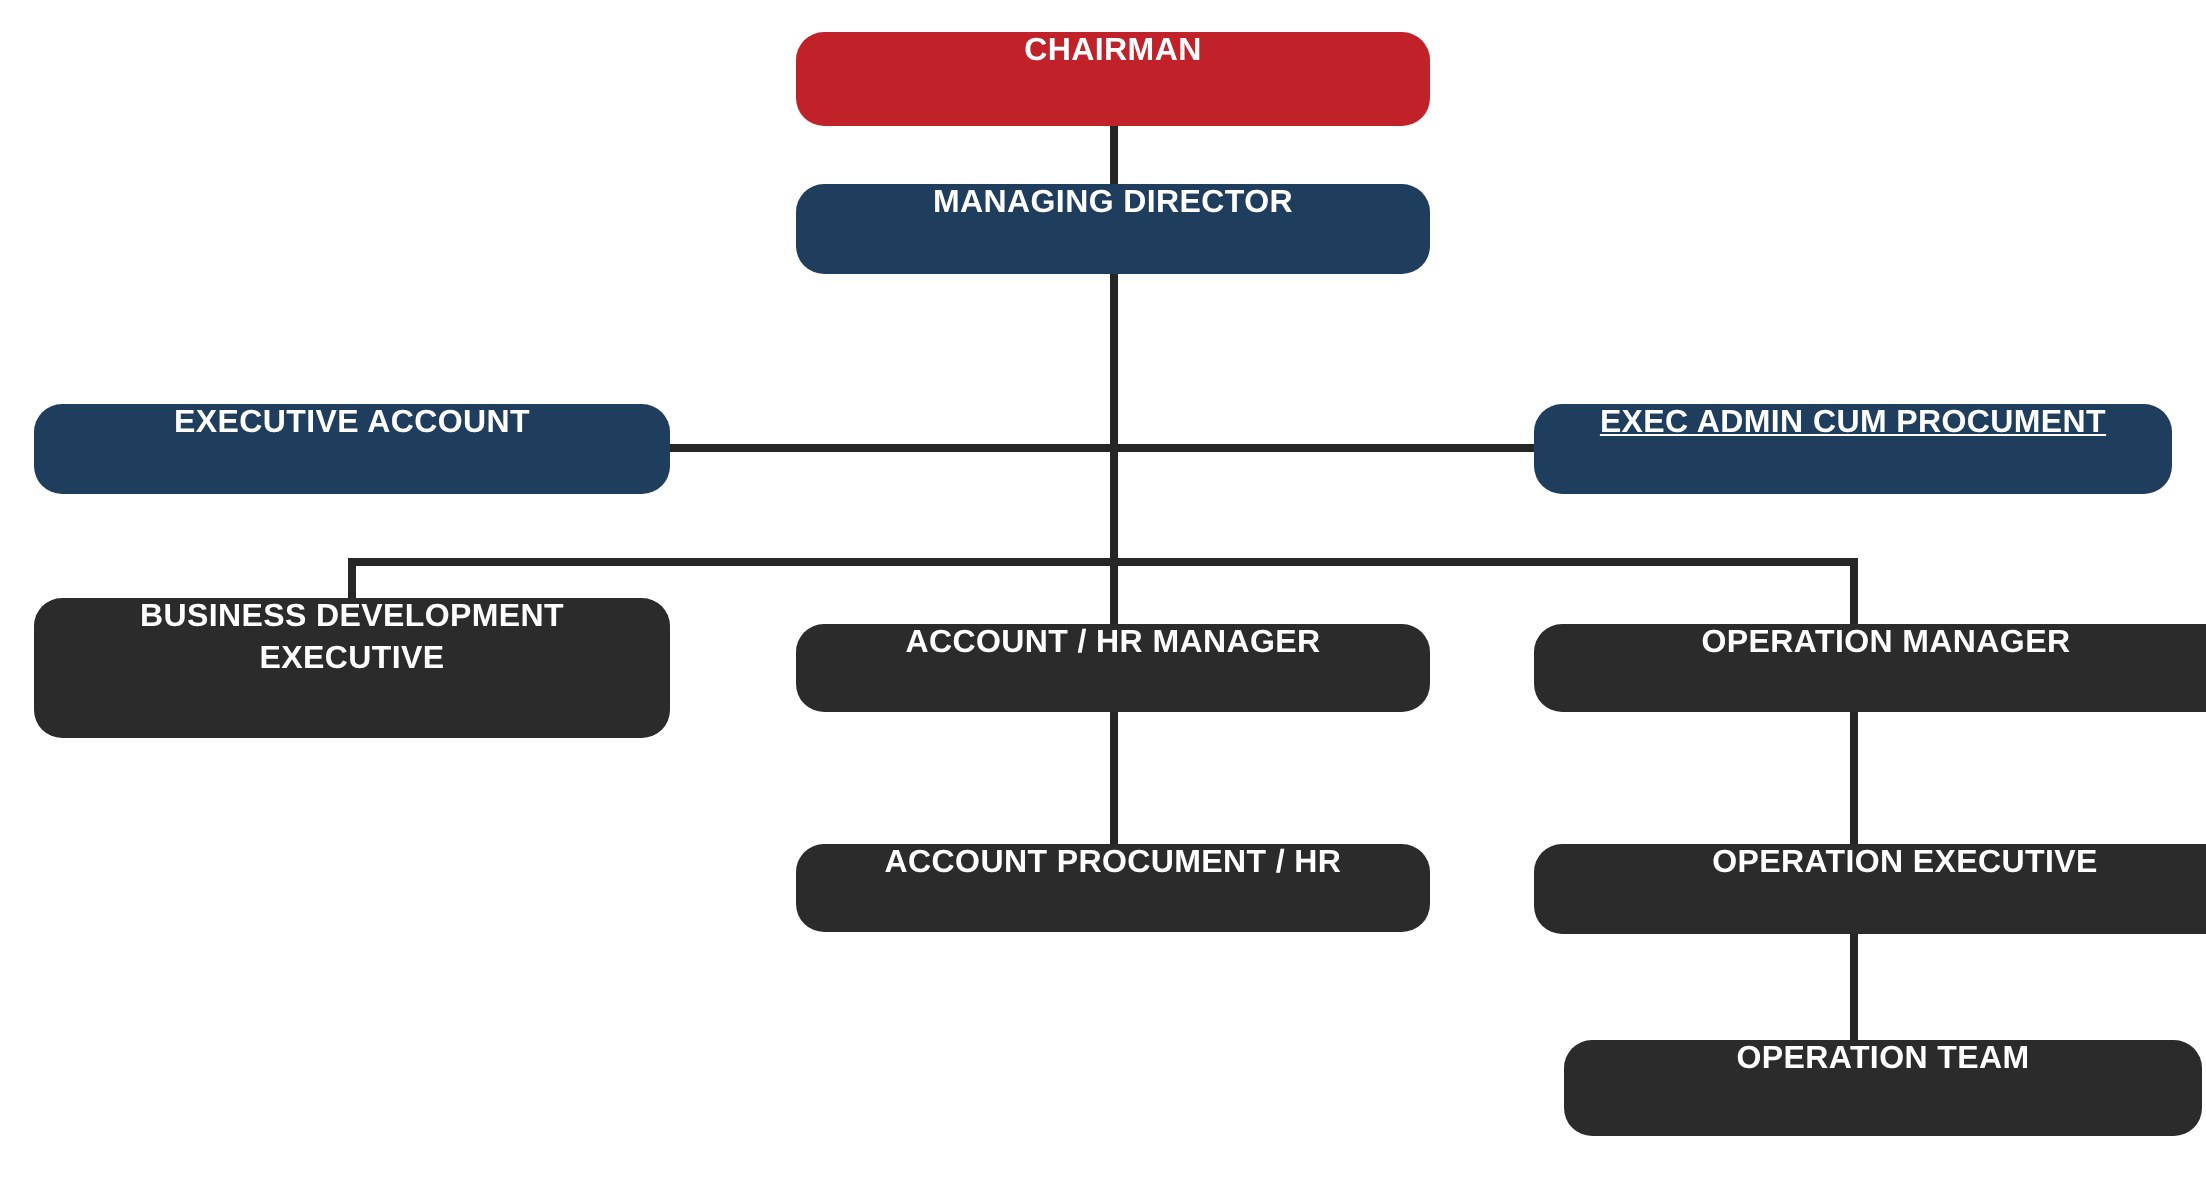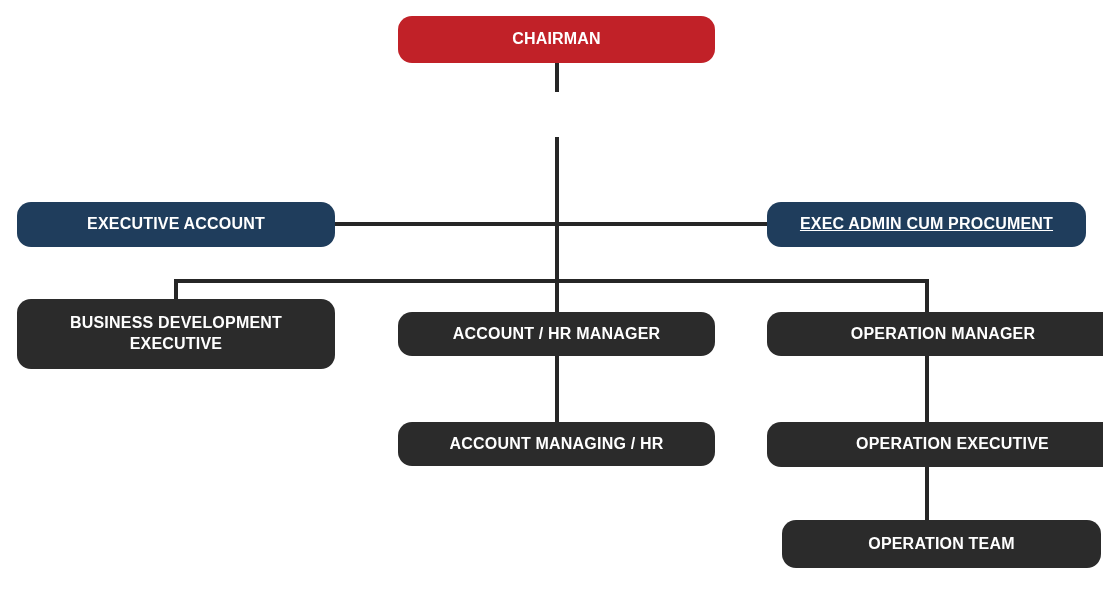--- a/index.html
+++ b/index.html
@@ -11,21 +11,21 @@
     position: relative;
     width: 1103px;
     height: 600px;
     background: var(--background, #ffffff);
     font-family: "Liberation Sans", sans-serif;
     overflow: hidden;
   }
   .node {
     position: absolute;
     display: flex;
-    align-items: center;
+    align-items: flex-start;
     justify-content: center;
     border-radius: 14px;
     color: var(--text, #ffffff);
     font-weight: 700;
     font-size: 16px;
     letter-spacing: 0.2px;
     text-align: center;
     line-height: 1.3;
     z-index: 2;
     box-sizing: border-box;
@@ -77,20 +77,23 @@
   <div class="line" id="l-drop-bde"></div>
   <div class="line" id="l-drop-opmgr"></div>
   <div class="line" id="l-acct-mgr-exec"></div>
   <div class="line" id="l-op-mgr-exec"></div>
   <div class="line" id="l-op-exec-team"></div>
 
   <div class="node red" id="n-chairman">
     <span>CHAIRMAN</span>
   </div>
 
+  <div class="node blue" id="n-managing-director">
+    <span>MANAGING DIRECTOR</span>
+  </div>
 
   <div class="node blue" id="n-executive-director">
     <span>EXECUTIVE ACCOUNT</span>
   </div>
 
   <div class="node blue" id="n-exec-admin">
     <span>EXEC ADMIN CUM PROCUMENT</span>
   </div>
 
   <div class="node dark" id="n-business-dev">
@@ -99,21 +102,21 @@
 
   <div class="node dark" id="n-account-hr-manager">
     <span>ACCOUNT / HR MANAGER</span>
   </div>
 
   <div class="node dark" id="n-operation-manager">
     <span>OPERATION MANAGER</span>
   </div>
 
   <div class="node dark" id="n-account-executive">
-    <span>ACCOUNT MANAGING / HR</span>
+    <span>ACCOUNT PROCUMENT / HR</span>
   </div>
 
   <div class="node dark" id="n-operation-executive">
     <span>OPERATION EXECUTIVE</span>
   </div>
 
   <div class="node dark" id="n-operation-team">
     <span>OPERATION TEAM</span>
   </div>
 

